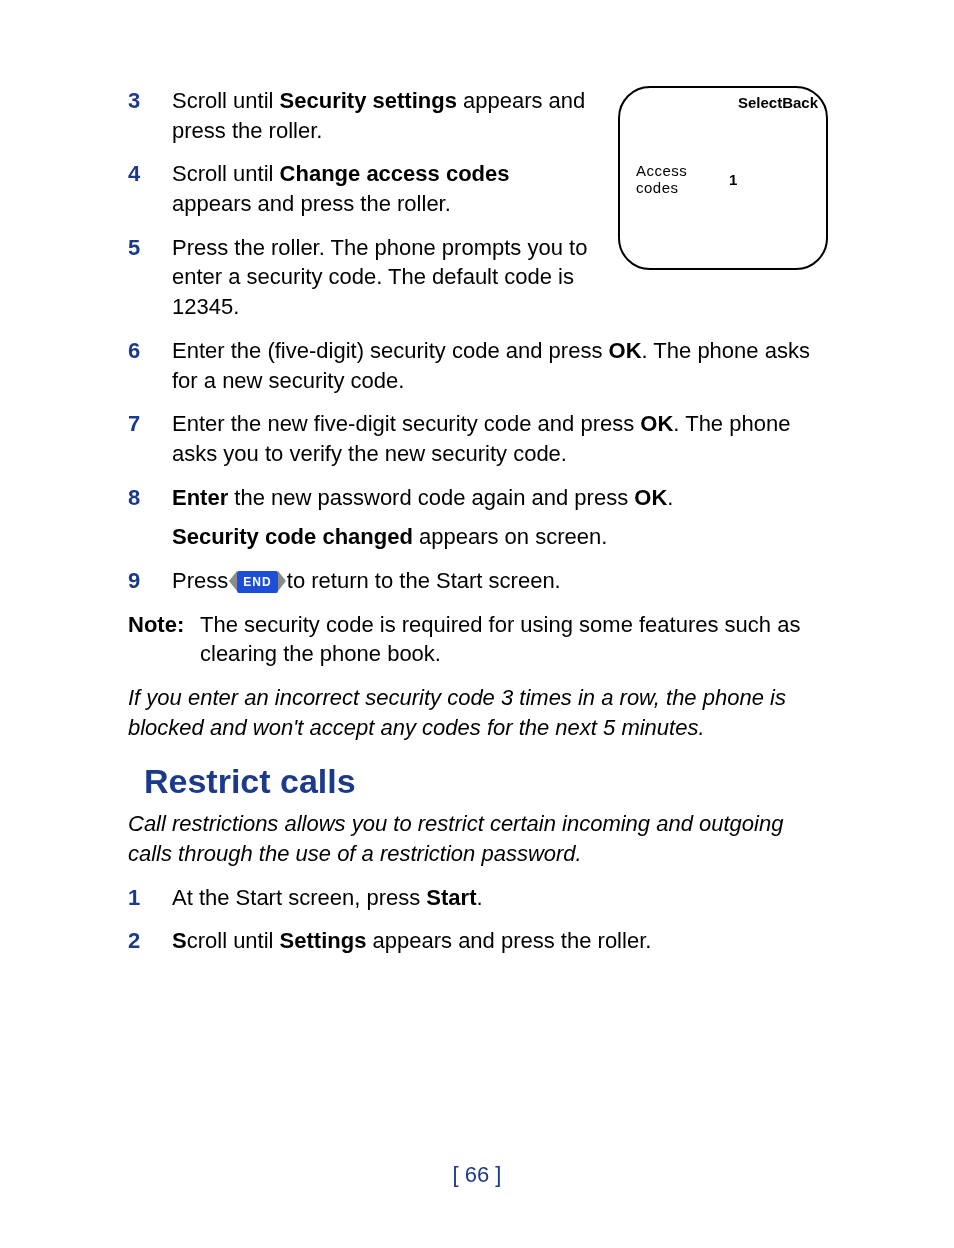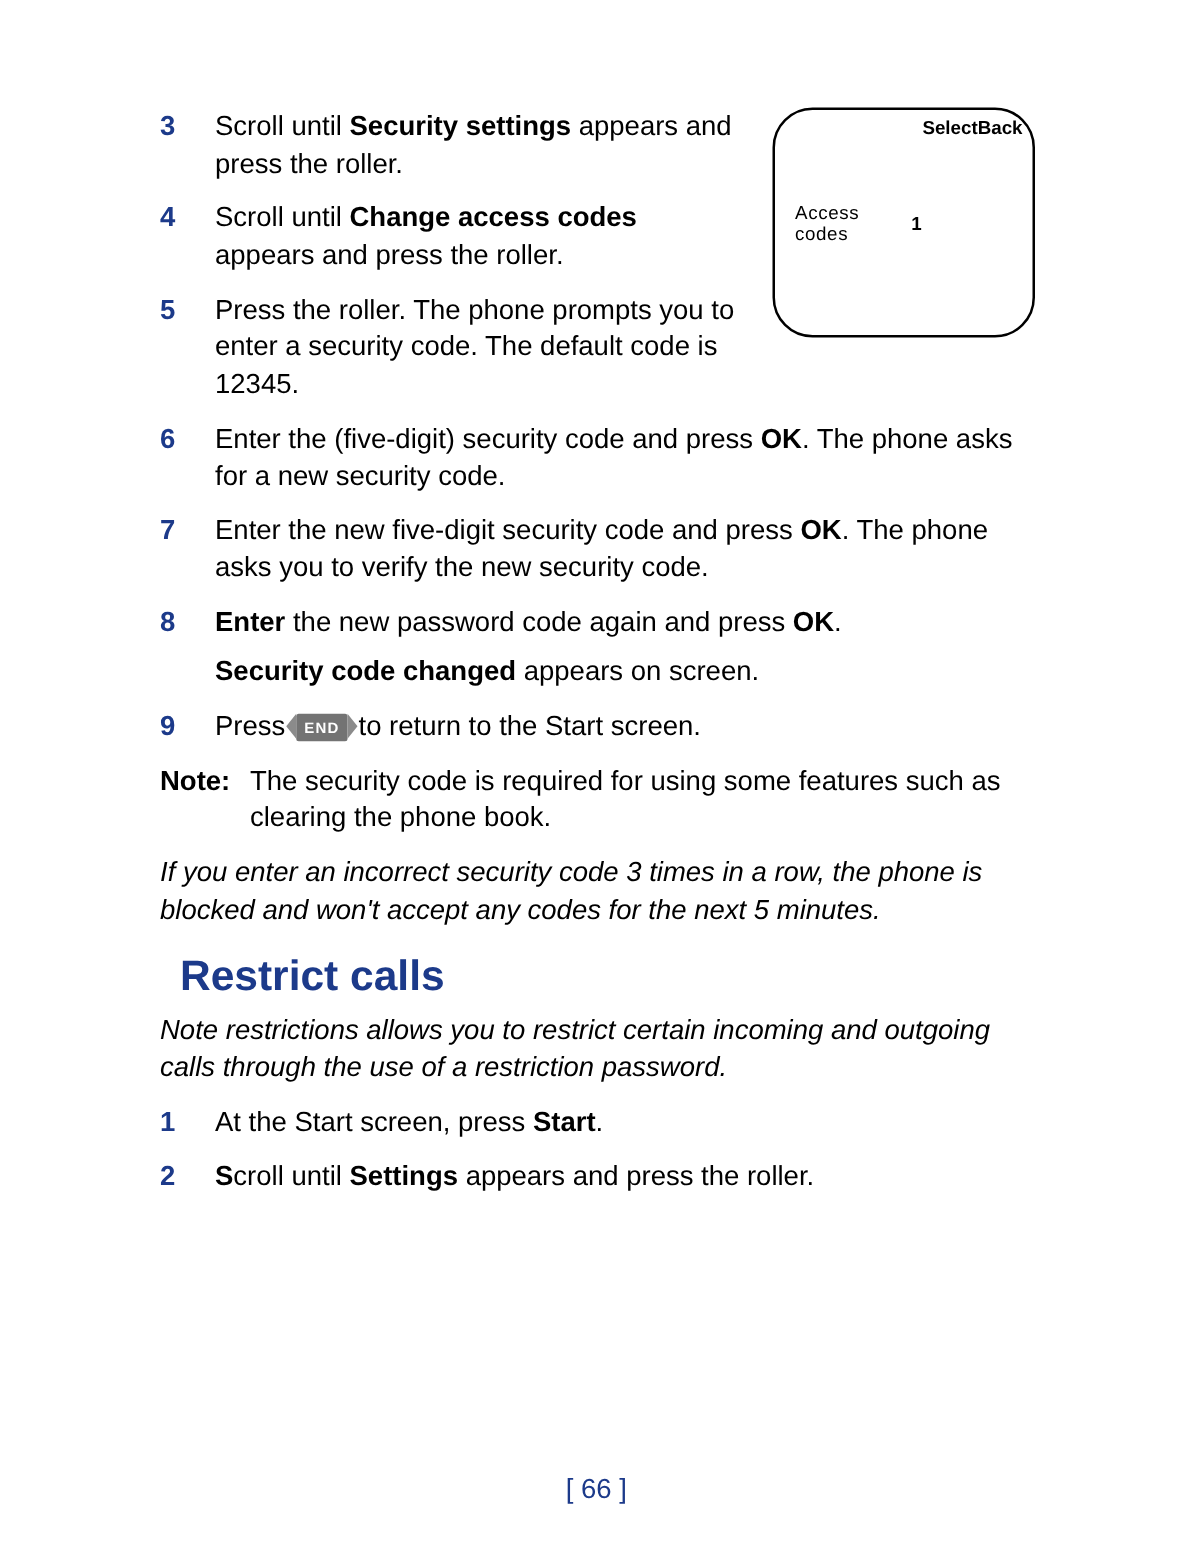--- a/index.html
+++ b/index.html
@@ -69,21 +69,21 @@
   }
   .end-pill {
     display: inline-block;
     vertical-align: middle;
     color: #fff;
     font-size: 12px;
     font-weight: 700;
     letter-spacing: 1px;
     padding: 3px 6px;
     border-radius: 2px;
-    background: #737373;
+    background: #1d4ed8;
     position: relative;
     margin: 0 3px;
   }
   .end-pill::before, .end-pill::after {
     content: "";
     position: absolute;
     top: 0;
     width: 0; height: 0;
     border-top: 10px solid transparent;
     border-bottom: 10px solid transparent;
@@ -127,21 +127,21 @@
     font-stretch: condensed;
   }
   .scr-soft {
     display: flex;
     justify-content: space-between;
     font-size: 15px;
     font-weight: 700;
   }
   .pagenum {
     position: absolute;
-    bottom: 44px;
+    bottom: 60px;
     left: 0;
     width: 954px;
     text-align: center;
     color: #1c3a8a;
     font-size: 22px;
   }
 </style>
 </head>
 <body>
 
@@ -220,21 +220,21 @@
 
   <div class="note">
     <div class="nlabel">Note:</div>
     <div>The security code is required for using some features such as clearing the phone book.</div>
   </div>
 
   <div class="para">If you enter an incorrect security code 3 times in a row, the phone is blocked and won't accept any codes for the next 5 minutes.</div>
 
   <h2 class="section">Restrict calls</h2>
 
-  <div class="para">Note restrictions allows you to restrict certain incoming and outgoing calls through the use of a restriction password.</div>
+  <div class="para">Call restrictions allows you to restrict certain incoming and outgoing calls through the use of a restriction password.</div>
 
   <div class="step">
     <div class="num">1</div>
     <div class="body">
       <span>At the Start screen, press </span><b>Start</b><span>.</span>
     </div>
   </div>
 
   <div class="step">
     <div class="num">2</div>

